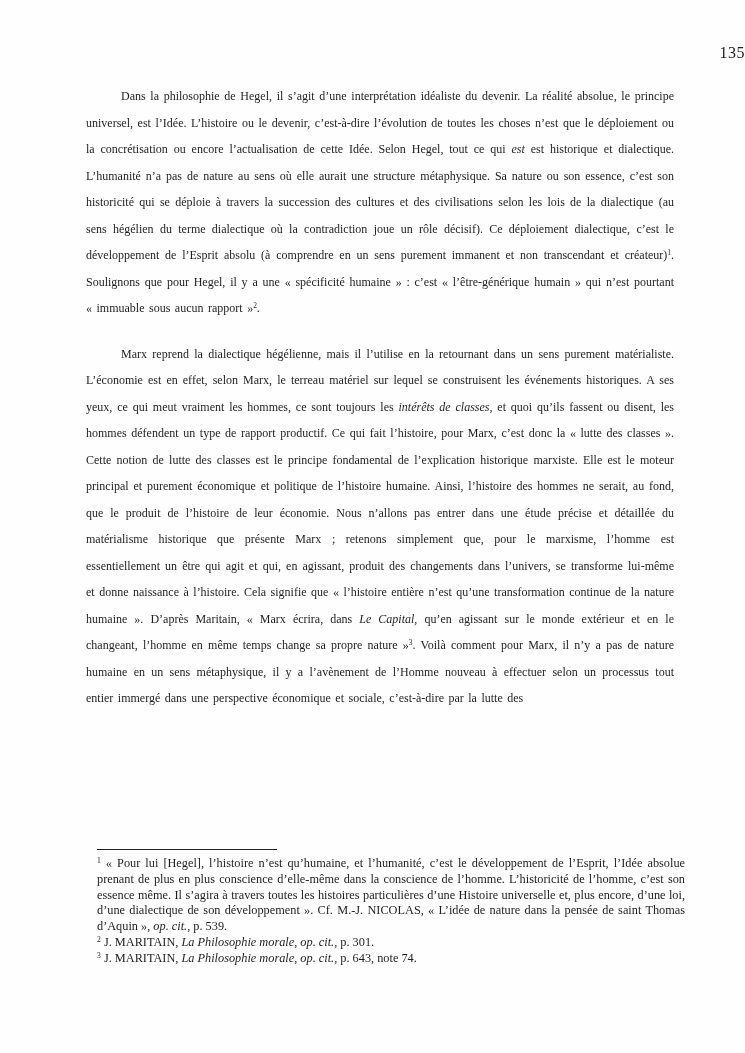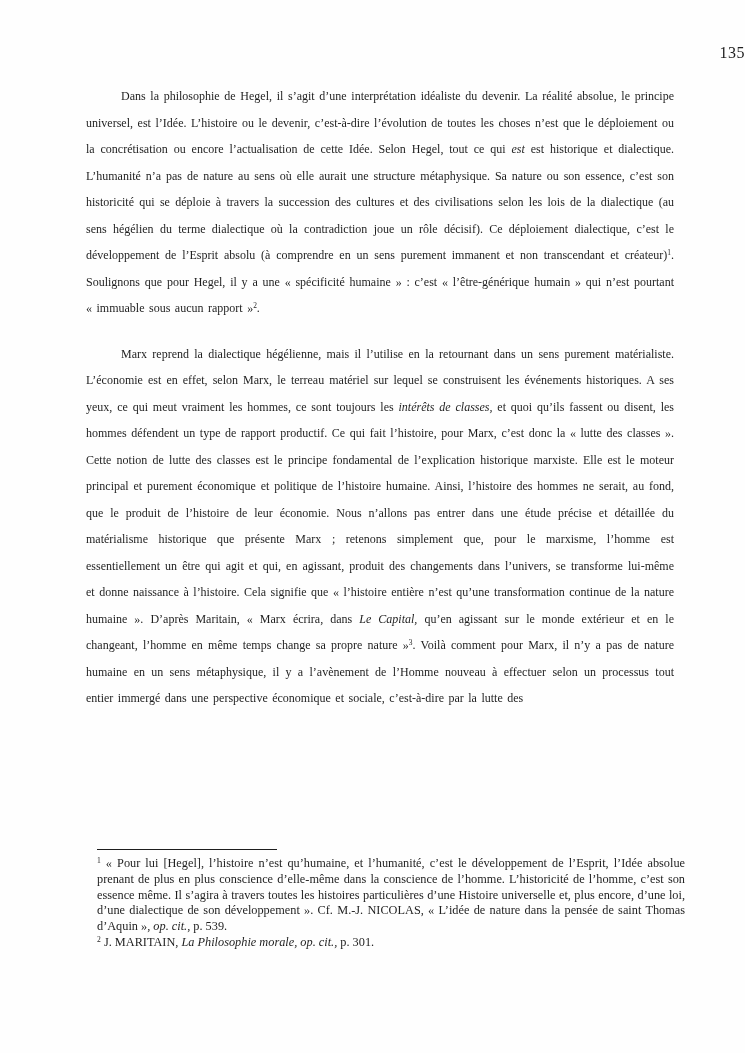--- a/index.html
+++ b/index.html
@@ -81,15 +81,16 @@
   <div class="body-text">
       <p class="para"><span>Dans la philosophie de Hegel, il s’agit d’une interprétation idéaliste du devenir. La réalité absolue, le principe universel, est l’Idée. L’histoire ou le devenir, c’est-à-dire l’évolution de toutes les choses n’est que le déploiement ou la concrétisation ou encore l’actualisation de cette Idée. Selon Hegel, tout ce qui </span><i>est</i><span> est historique et dialectique. L’humanité n’a pas de nature au sens où elle aurait une structure métaphysique. Sa nature ou son essence, c’est son historicité qui se déploie à travers la succession des cultures et des civilisations selon les lois de la dialectique (au sens hégélien du terme dialectique où la contradiction joue un rôle décisif). Ce déploiement dialectique, c’est le développement de l’Esprit absolu (à comprendre en un sens purement immanent et non transcendant et créateur)</span><sup>1</sup><span>. Soulignons que pour Hegel, il y a une « spécificité humaine » : c’est « l’être-générique humain » qui n’est pourtant « immuable sous aucun rapport »</span><sup>2</sup><span>.</span></p>
       <p class="para"><span>Marx reprend la dialectique hégélienne, mais il l’utilise en la retournant dans un sens purement matérialiste. L’économie est en effet, selon Marx, le terreau matériel sur lequel se construisent les événements historiques. A ses yeux, ce qui meut vraiment les hommes, ce sont toujours les </span><i>intérêts de classes,</i><span> et quoi qu’ils fassent ou disent, les hommes défendent un type de rapport productif. Ce qui fait l’histoire, pour Marx, c’est donc la « lutte des classes ». Cette notion de lutte des classes est le principe fondamental de l’explication historique marxiste. Elle est le moteur principal et purement économique et politique de l’histoire humaine. Ainsi, l’histoire des hommes ne serait, au fond, que le produit de l’histoire de leur économie. Nous n’allons pas entrer dans une étude précise et détaillée du matérialisme historique que présente Marx ; retenons simplement que, pour le marxisme, l’homme est essentiellement un être qui agit et qui, en agissant, produit des changements dans l’univers, se transforme lui-même et donne naissance à l’histoire. Cela signifie que « l’histoire entière n’est qu’une transformation continue de la nature humaine ». D’après Maritain, « Marx écrira, dans </span><i>Le Capital,</i><span> qu’en agissant sur le monde extérieur et en le changeant, l’homme en même temps change sa propre nature »</span><sup>3</sup><span>. Voilà comment pour Marx, il n’y a pas de nature humaine en un sens métaphysique, il y a l’avènement de l’Homme nouveau à effectuer selon un processus tout entier immergé dans une perspective économique et sociale, c’est-à-dire par la lutte des</span></p>
     </div>
 
   <div class="footnotes-section">
     <div class="footnote-rule"></div>
     <div>
         <p class="footnote"><sup>1</sup><span> « Pour lui [Hegel], l’histoire n’est qu’humaine, et l’humanité, c’est le développement de l’Esprit, l’Idée absolue prenant de plus en plus conscience d’elle-même dans la conscience de l’homme. L’historicité de l’homme, c’est son essence même. Il s’agira à travers toutes les histoires particulières d’une Histoire universelle et, plus encore, d’une loi, d’une dialectique de son développement ». Cf. M.-J. NICOLAS, « L’idée de nature dans la pensée de saint Thomas d’Aquin », </span><i>op. cit.</i><span>, p. 539.</span></p>
         <p class="footnote"><sup>2</sup><span> J. MARITAIN, </span><i>La Philosophie morale, op. cit.,</i><span> p. 301.</span></p>
+        <p class="footnote"><sup>3</sup><span> J. MARITAIN, </span><i>La Philosophie morale, op. cit.,</i><span> p. 643, note 74.</span></p>
       </div>
   </div>
 </div>
 
 </body></html>

